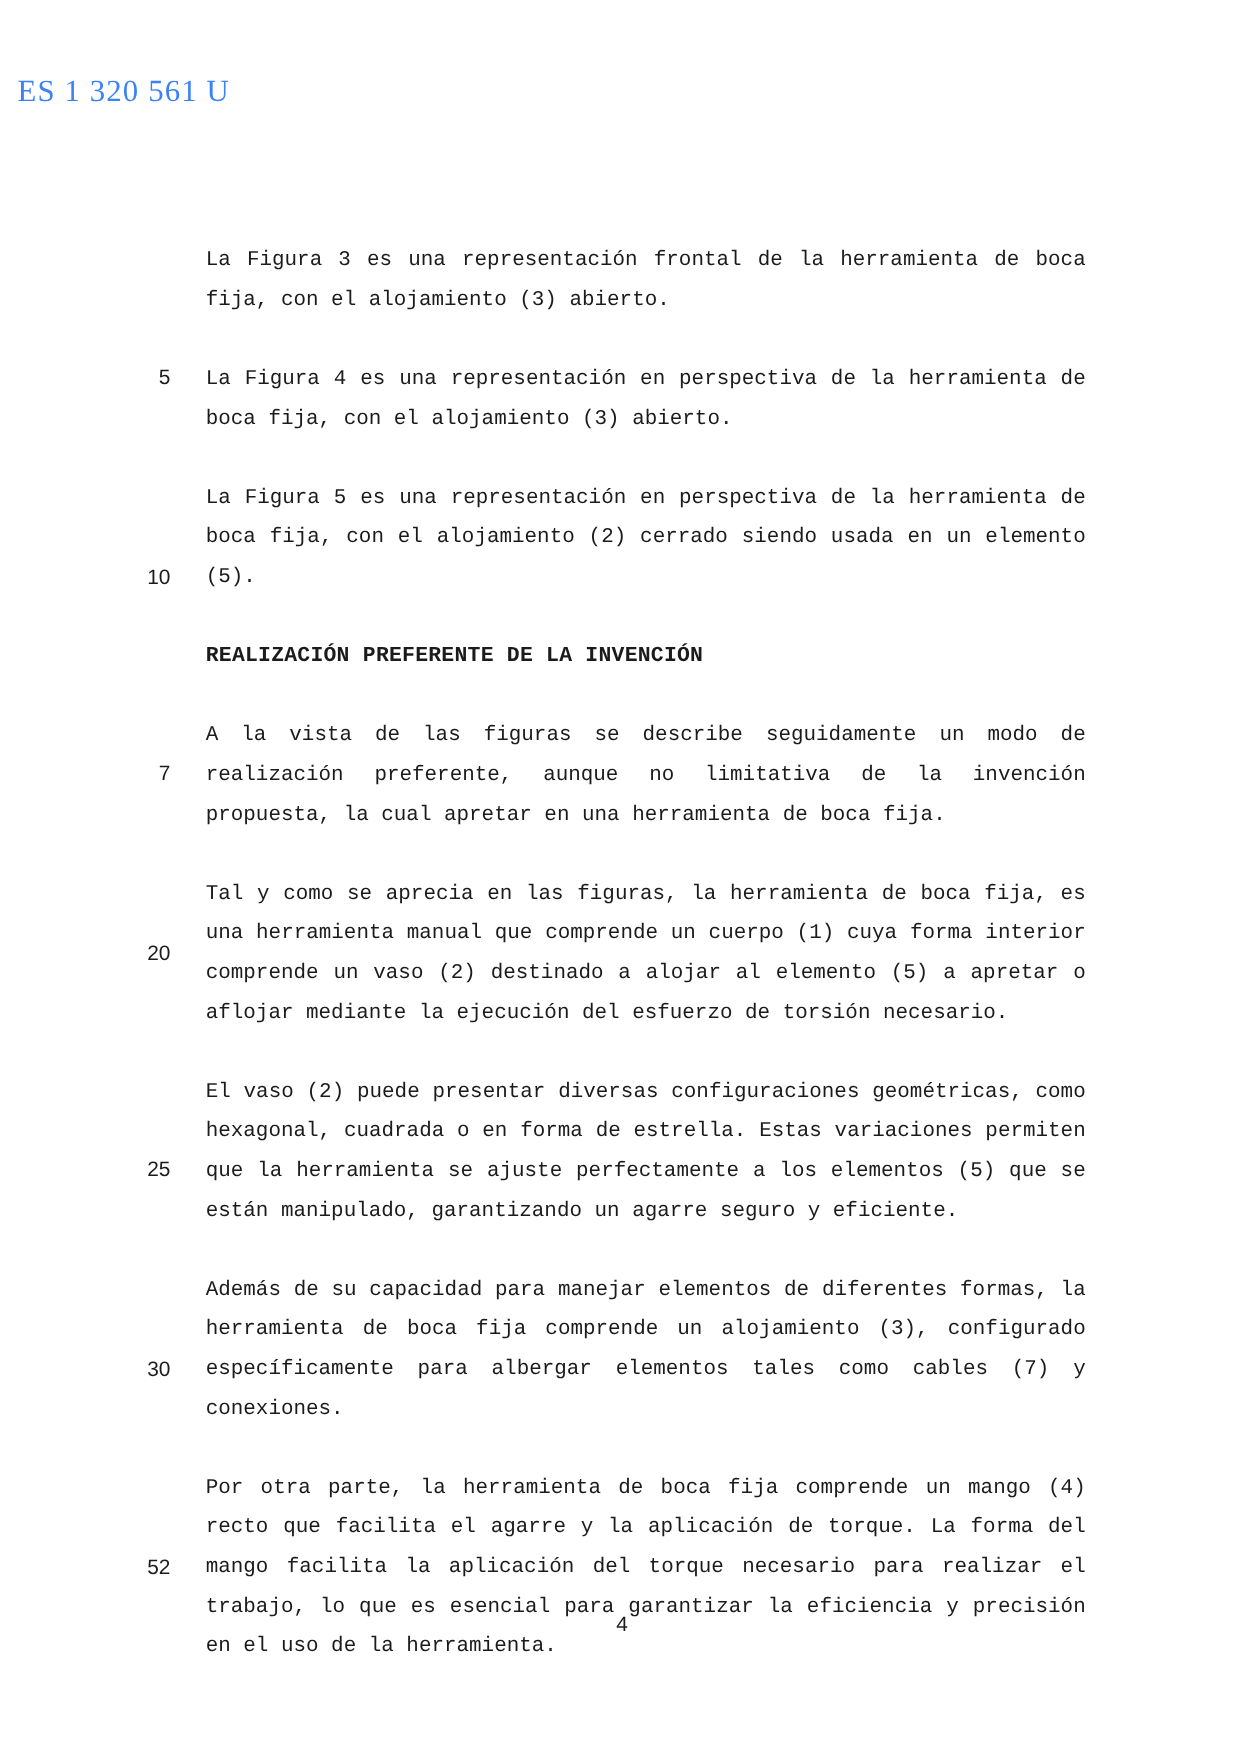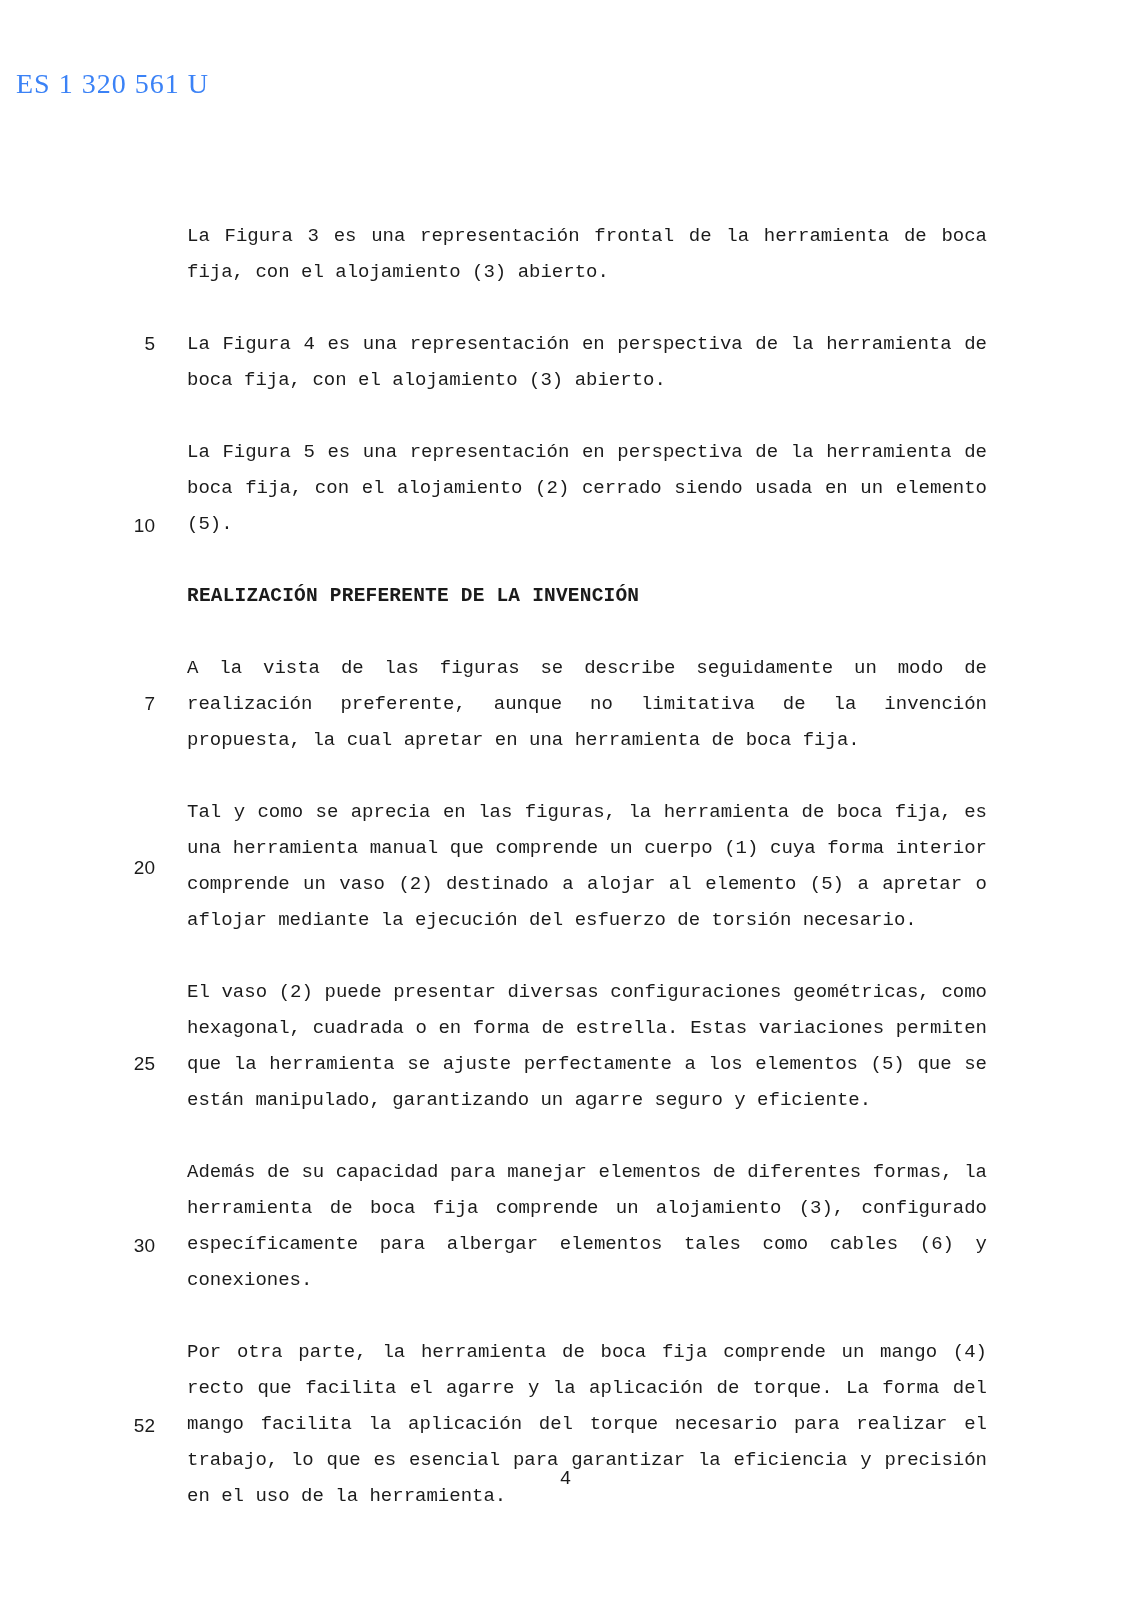--- a/index.html
+++ b/index.html
@@ -93,19 +93,19 @@
   </div>
 
   <div class="content">
     <p>La Figura 3 es una representación frontal de la herramienta de boca fija, con el alojamiento (3) abierto.</p>
     <p>La Figura 4 es una representación en perspectiva de la herramienta de boca fija, con el alojamiento (3) abierto.</p>
     <p>La Figura 5 es una representación en perspectiva de la herramienta de boca fija, con el alojamiento (2) cerrado siendo usada en un elemento (5).</p>
     <h2>REALIZACIÓN PREFERENTE DE LA INVENCIÓN</h2>
     <p>A la vista de las figuras se describe seguidamente un modo de realización preferente, aunque no limitativa de la invención propuesta, la cual apretar en una herramienta de boca fija.</p>
     <p>Tal y como se aprecia en las figuras, la herramienta de boca fija, es una herramienta manual que comprende un cuerpo (1) cuya forma interior comprende un vaso (2) destinado a alojar al elemento (5) a apretar o aflojar mediante la ejecución del esfuerzo de torsión necesario.</p>
     <p>El vaso (2) puede presentar diversas configuraciones geométricas, como hexagonal, cuadrada o en forma de estrella. Estas variaciones permiten que la herramienta se ajuste perfectamente a los elementos (5) que se están manipulado, garantizando un agarre seguro y eficiente.</p>
-    <p>Además de su capacidad para manejar elementos de diferentes formas, la herramienta de boca fija comprende un alojamiento (3), configurado específicamente para albergar elementos tales como cables (6) y conexiones.</p>
+    <p>Además de su capacidad para manejar elementos de diferentes formas, la herramienta de boca fija comprende un alojamiento (3), configurado específicamente para albergar elementos tales como cables (7) y conexiones.</p>
     <p>Por otra parte, la herramienta de boca fija comprende un mango (4) recto que facilita el agarre y la aplicación de torque. La forma del mango facilita la aplicación del torque necesario para realizar el trabajo, lo que es esencial para garantizar la eficiencia y precisión en el uso de la herramienta.</p>
   </div>
 
   <div class="page-number">4</div>
 
 </div>
 
 </body></html>

